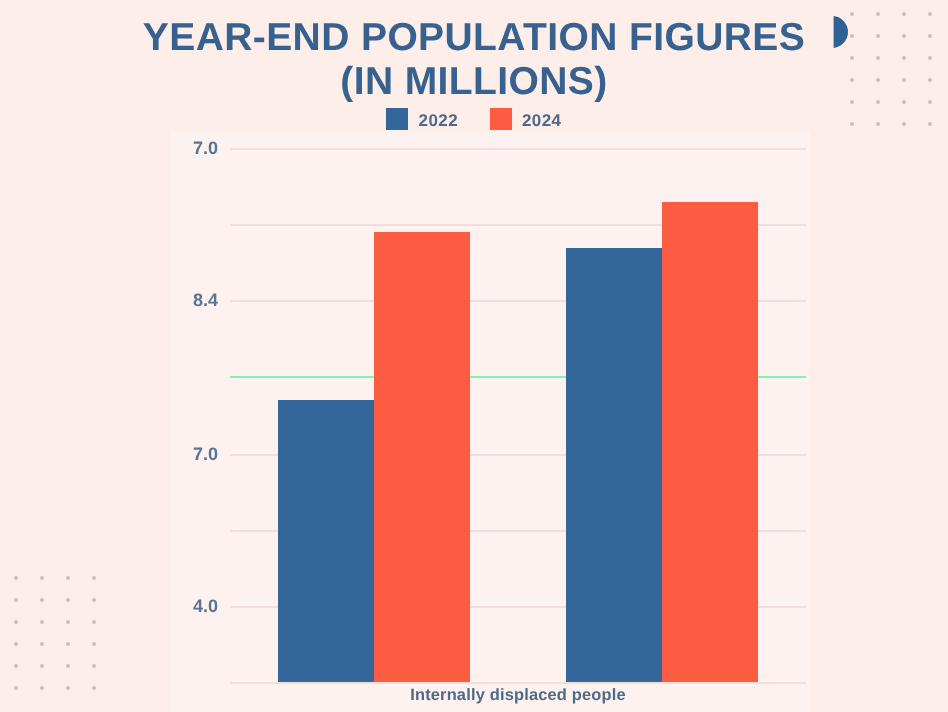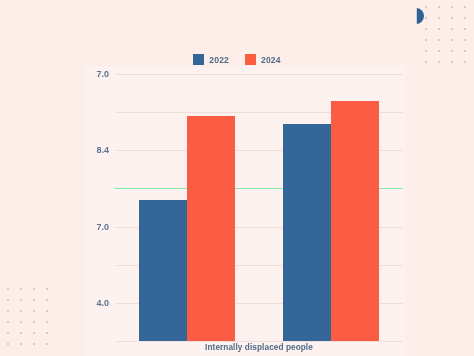--- a/index.html
+++ b/index.html
@@ -203,20 +203,22 @@
   <span class="dot" style="background: rgb(201, 179, 174);"></span>
   <span class="dot" style="background: rgb(201, 179, 174);"></span>
   <span class="dot" style="background: rgb(201, 179, 174);"></span>
   <span class="dot" style="background: rgb(201, 179, 174);"></span>
   <span class="dot" style="background: rgb(201, 179, 174);"></span>
   <span class="dot" style="background: rgb(201, 179, 174);"></span>
   <span class="dot" style="background: rgb(201, 179, 174);"></span>
 </div>
 
 <div id="title-block">
+  <div id="chart-title-line1" style="color: rgb(55, 97, 142);">YEAR-END POPULATION FIGURES</div>
+  <div id="chart-title-line2" style="color: rgb(55, 97, 142);">(IN MILLIONS)</div>
 </div>
 
 <div id="legend">
   <div class="legend-item">
     <span class="legend-swatch" style="background: rgb(51, 102, 153);"></span>
     <span class="legend-label">2022</span>
   </div>
   <div class="legend-item">
     <span class="legend-swatch" style="background: rgb(252, 92, 66);"></span>
     <span class="legend-label">2024</span>

